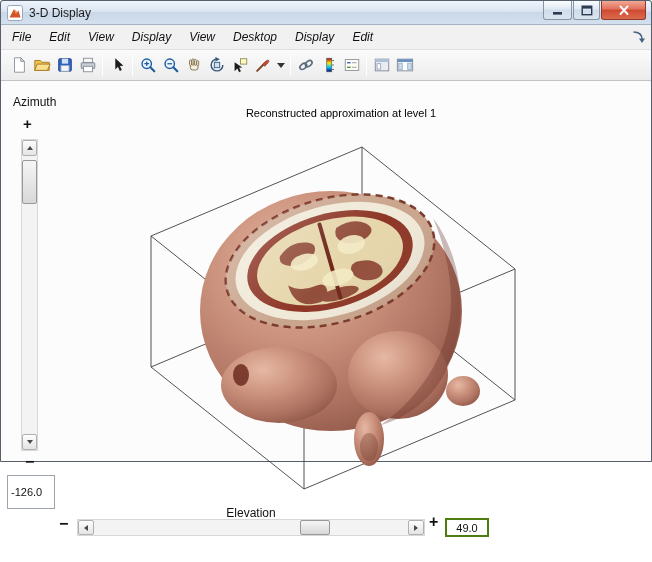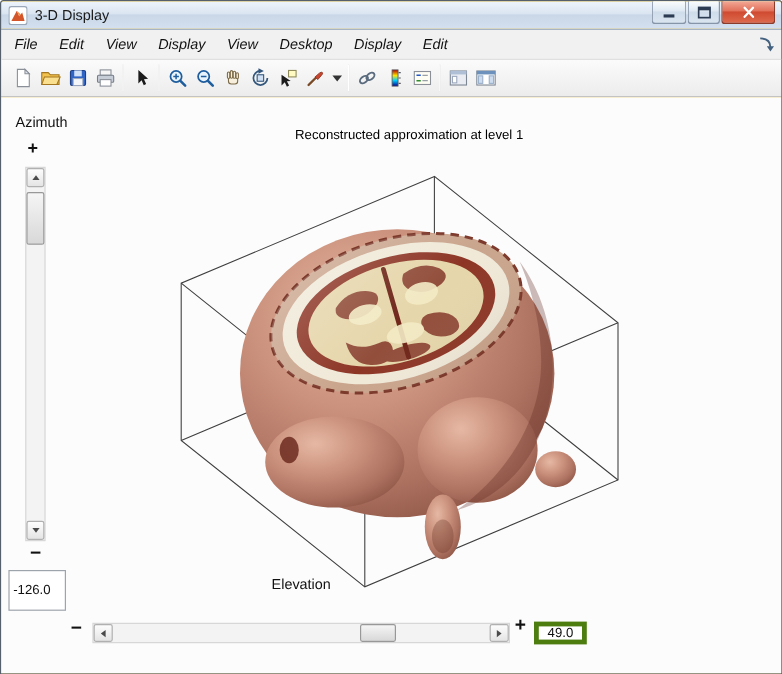--- a/index.html
+++ b/index.html
@@ -1,21 +1,21 @@
 <!DOCTYPE html>
 <html><head>
 <meta charset="utf-8">
 <style>
   * { box-sizing: border-box; }
   html,body { margin:0; padding:0; background:#ffffff; }
   body { width:652px; height:562px; overflow:hidden;
          font-family:"Liberation Sans", sans-serif; font-size:12px; color:#111; }
 
-  .window { position:relative; width:652px; height:562px;
-            border:1px solid #55606c; border-radius:3px 3px 0 0; background:#eab308; }
+  .window { position:relative; width:652px; height:462px;
+            border:1px solid #55606c; border-radius:3px 3px 0 0; background:#14532d; }
 
   
   .titlebar { position:absolute; top:0; left:0; right:0; height:24px;
               background:linear-gradient(#eef4fc,#dbe5f1 45%,#c9d7e8 50%,#d4e0ee);
               border-bottom:1px solid #a7b4c4; border-radius:2px 2px 0 0;
               display:flex; align-items:center; padding-left:6px; }
   .app-icon { width:16px; height:16px; margin-right:6px; flex:0 0 auto; }
   .titlebar .title { font-size:12px; color:#1a1a1a; }
   .winbtns { position:absolute; top:0; right:5px; display:flex; }
   .wbtn { height:19px; border:1px solid #8795a8; border-top:none;
@@ -66,33 +66,33 @@
   .tri-up   { width:0; height:0; border-left:3.5px solid transparent; border-right:3.5px solid transparent; border-bottom:4.5px solid #4a4a4a; }
   .tri-down { width:0; height:0; border-left:3.5px solid transparent; border-right:3.5px solid transparent; border-top:4.5px solid #4a4a4a; }
   .tri-left { width:0; height:0; border-top:3.5px solid transparent; border-bottom:3.5px solid transparent; border-right:4.5px solid #4a4a4a; }
   .tri-right{ width:0; height:0; border-top:3.5px solid transparent; border-bottom:3.5px solid transparent; border-left:4.5px solid #4a4a4a; }
 
   .az-input { position:absolute; left:6px; top:394px; width:48px; height:19px;
               border:1px solid #9da4ac; background:#fff; font-family:"Liberation Sans",sans-serif;
               font-size:11px; padding:16px 3px; color:#111; }
 
   
-  .el-label { position:absolute; left:76px; top:399px; width:348px; text-align:center; }
+  .el-label { position:absolute; left:76px; top:425px; width:348px; text-align:center; }
   .el-minus { position:absolute; left:58px; top:434px; font-size:16px; font-weight:bold; }
   .el-plus  { position:absolute; left:428px; top:432px; font-size:16px; font-weight:bold; }
   .hslider { position:absolute; left:76px; top:438px; width:348px; height:17px;
              background:#f3f3f3; border:1px solid #d7d7d7; }
   .hs-btn { position:absolute; top:0; width:16px; height:15px;
             background:linear-gradient(#fdfdfd,#e4e4e4); border:1px solid #b0b0b0;
             border-radius:2px; display:flex; align-items:center; justify-content:center; }
   .hs-btn.left { left:0; } .hs-btn.right { right:0; }
   .hs-thumb { position:absolute; left:222px; top:0; width:30px; height:15px;
               background:linear-gradient(#f5f5f5,#d8d8d8); border:1px solid #989898; border-radius:2px; }
   .el-input { position:absolute; left:444px; top:437px; width:44px; height:19px;
-              border:4px solid #4d7c0f; background:#fff; font-family:"Liberation Sans",sans-serif;
+              border:2px solid #4d7c0f; background:#fff; font-family:"Liberation Sans",sans-serif;
               font-size:11px; text-align:center; color:#111; }
   .close-btn { position:absolute; left:528px; top:433px; width:94px; height:27px;
                border:1px solid #8a9097; border-radius:3px; font-family:"Liberation Sans",sans-serif;
                font-size:12px; color:#111;
                background:linear-gradient(#f6f6f6,#e6e6e6 49%,#d8d8d8 50%,#e0e0e0); }
 </style>
 </head>
 <body>
 
 <div class="window">

